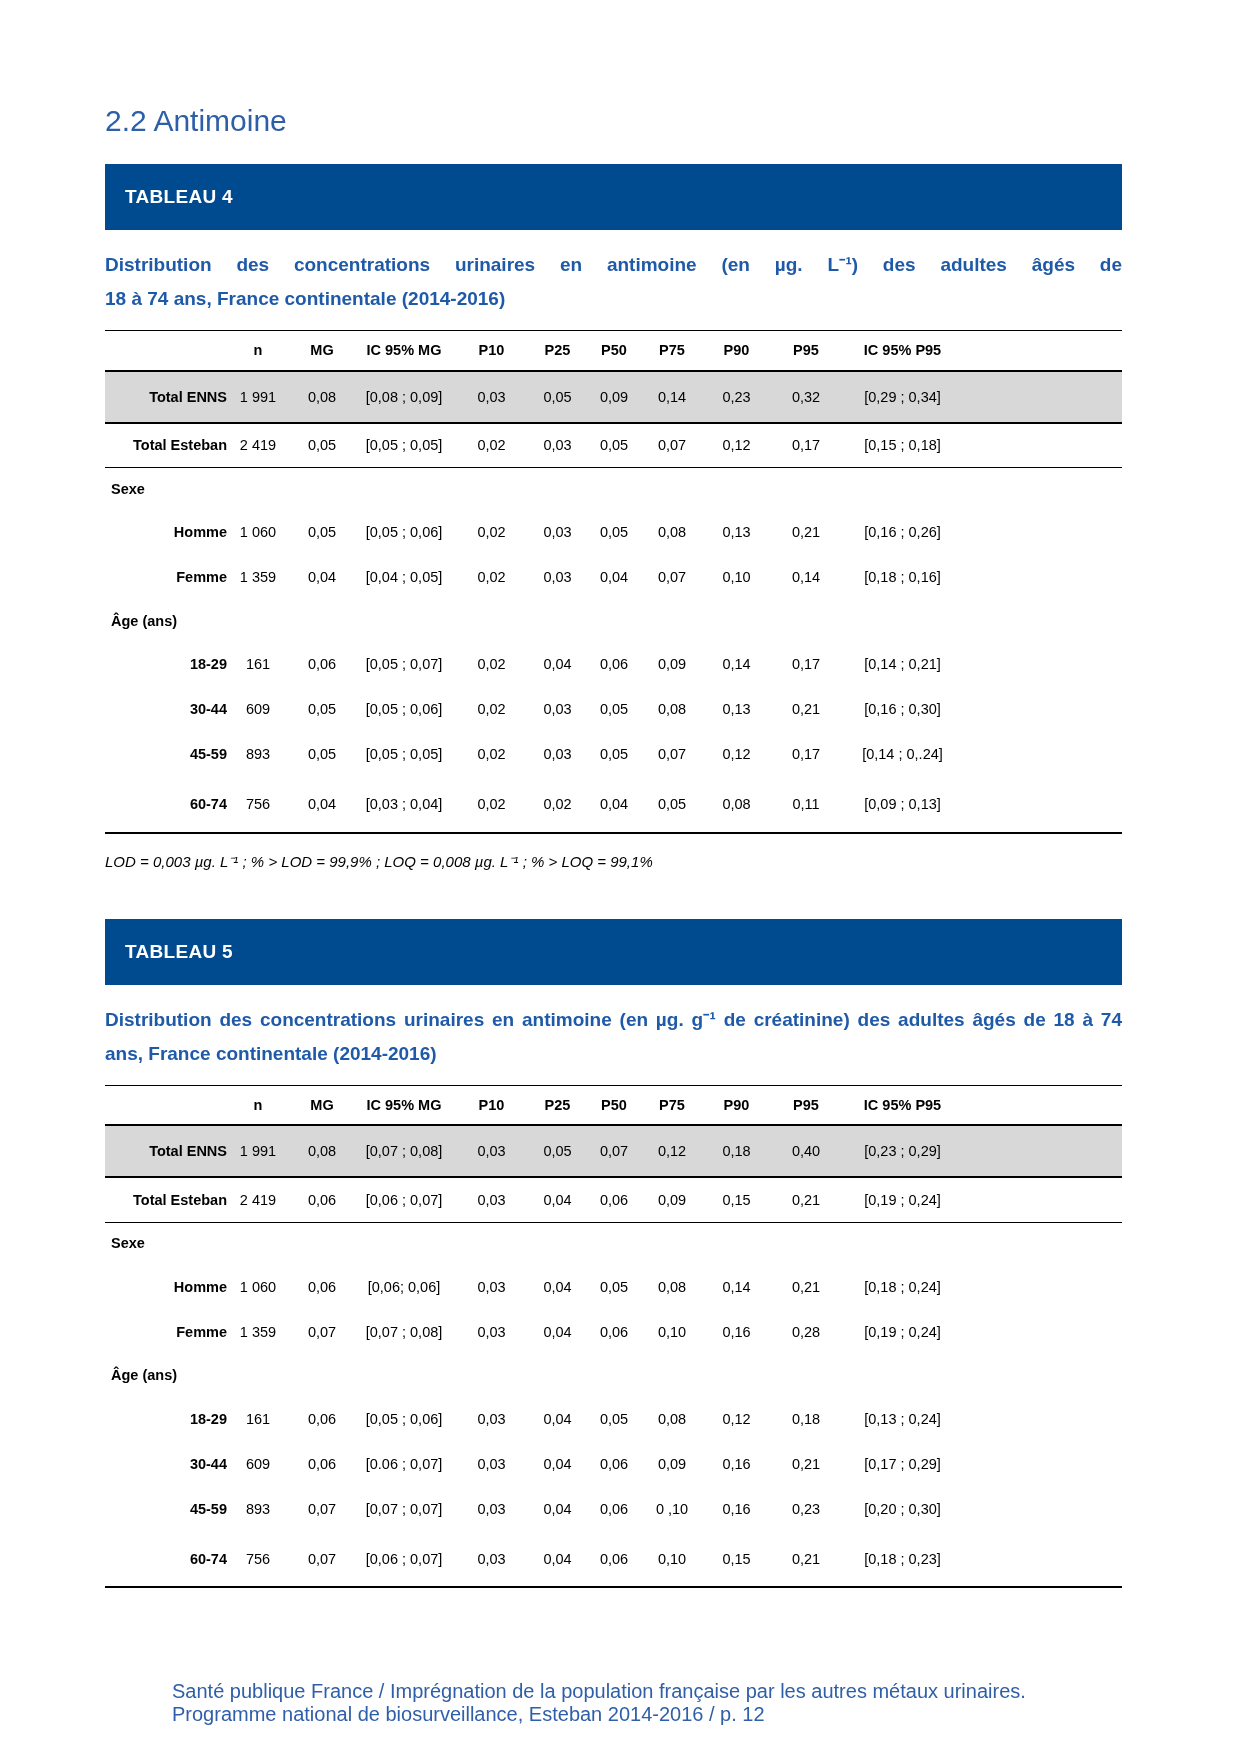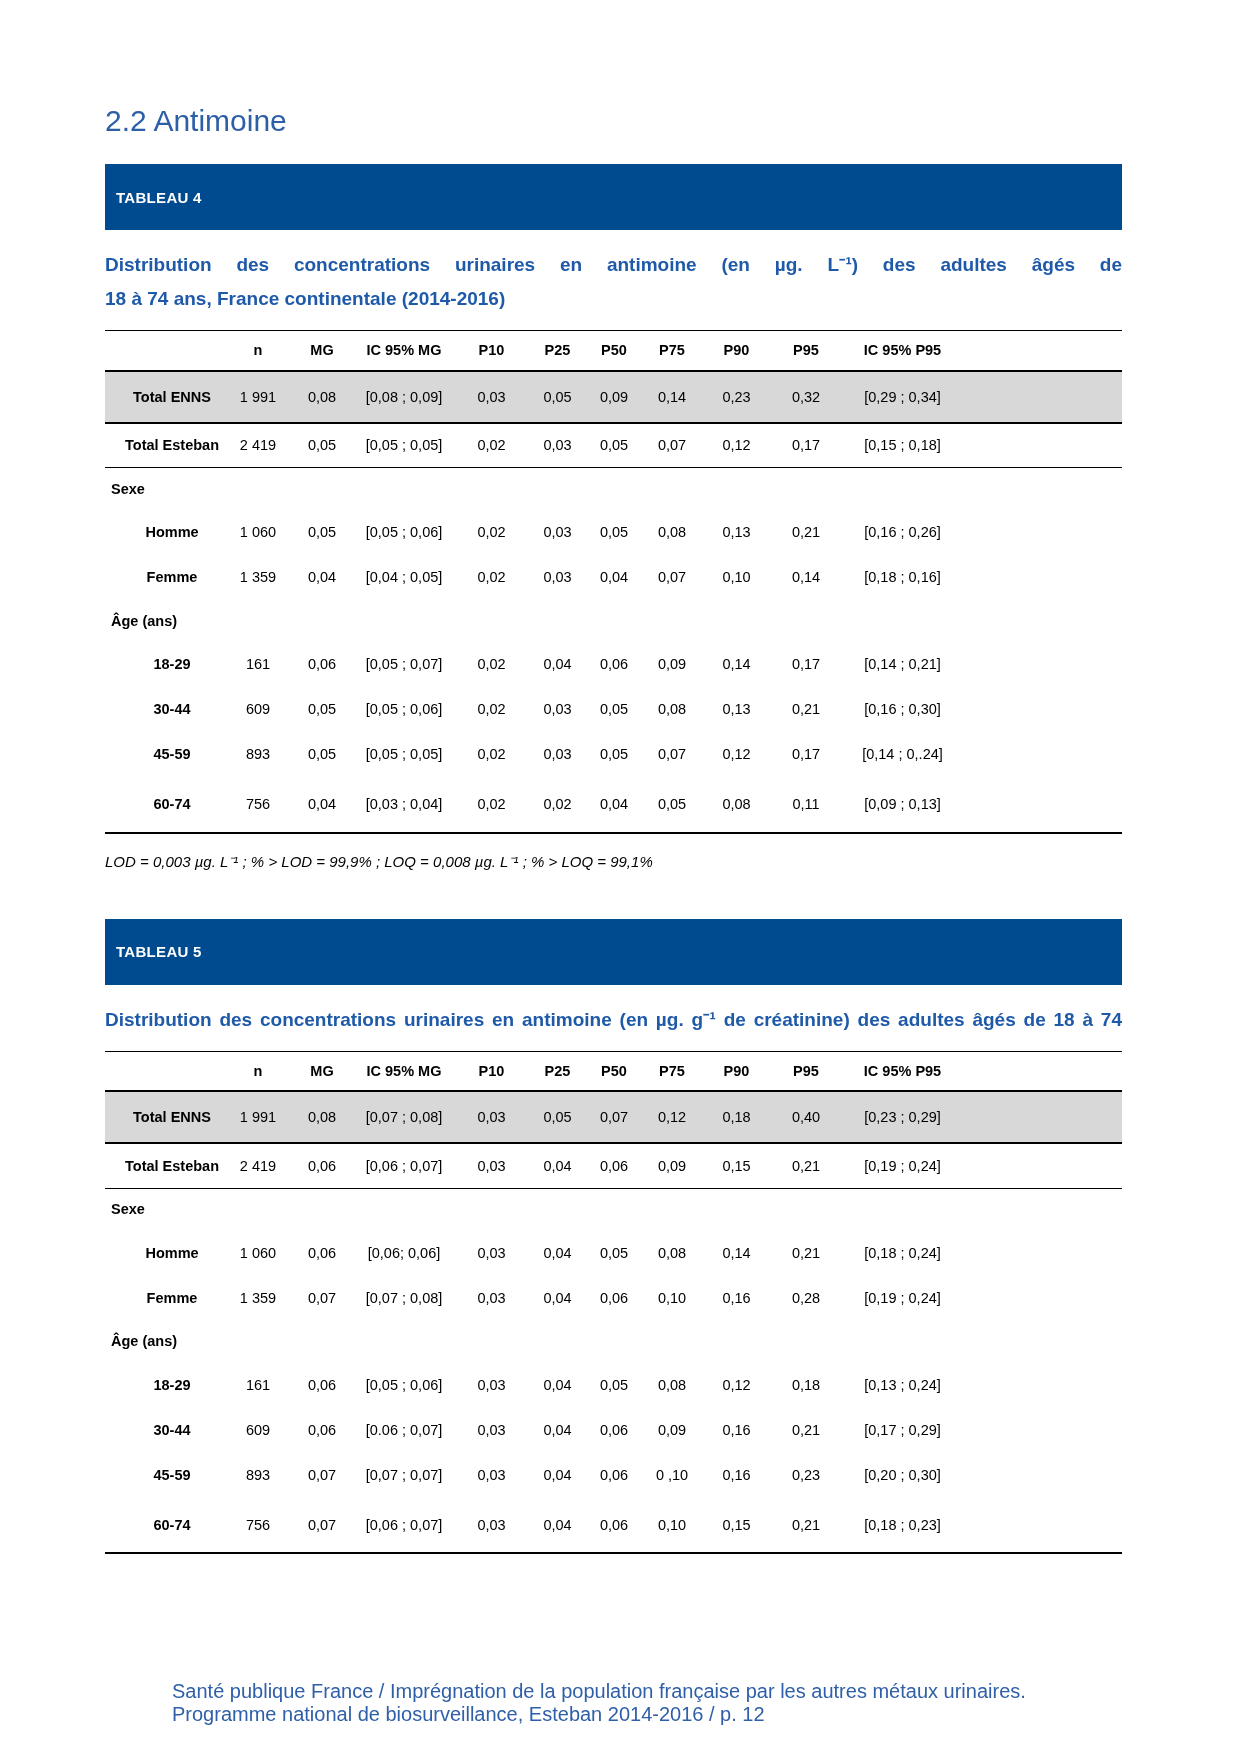--- a/index.html
+++ b/index.html
@@ -18,43 +18,43 @@
   }
   .content{position:absolute;left:105px;top:0;width:1017px;}
   h1.section-title{
     margin:103px 0 0 0;padding:0;
     font-size:30px;font-weight:normal;color:var(--heading-blue);
     line-height:36px;
   }
   .banner{
     margin-top:25px;height:66px;width:100%;
     background:var(--banner-bg);color:#fff;
-    display:flex;align-items:center;padding-left:11px;
-    font-size:15px;font-weight:bold;letter-spacing:.3px;
+    display:flex;align-items:center;padding-left:20px;
+    font-size:19px;font-weight:bold;letter-spacing:.3px;
   }
   .banner.second{margin-top:48px;}
   .subtitle{
     margin:18px 0 0 0;color:var(--subtitle-blue);
     font-weight:bold;font-size:19px;line-height:34px;
   }
   .subtitle .l1{display:block;text-align:justify;text-align-last:justify;}
   .subtitle .l2{display:block;}
   table.data-table{
     width:100%;border-collapse:collapse;table-layout:fixed;
     margin-top:14px;
     border-top:1.5px solid #000;border-bottom:2.5px solid #000;
     font-size:14.5px;
   }
   col.c0{width:122px}col.c1{width:62px}col.c2{width:66px}col.c3{width:98px}
   col.c4{width:77px}col.c5{width:55px}col.c6{width:58px}col.c7{width:58px}
   col.c8{width:71px}col.c9{width:68px}col.c10{width:125px}col.c11{width:157px}
   thead tr{border-bottom:2px solid #000;}
   thead th{font-weight:bold;text-align:center;height:40px;vertical-align:middle;padding:0;font-size:14.5px;}
   tbody td{height:45px;vertical-align:middle;text-align:center;padding:0;}
-  td.label,th.label{text-align:center;font-weight:bold;padding-left:12px;}
+  td.label,th.label{text-align:right;font-weight:bold;padding-left:12px;}
   tr.highlight{background:var(--highlight-bg);border-bottom:2px solid #000;}
   tr.highlight td{height:52px;}
   tr.rule-below{border-bottom:1.2px solid #000;}
   tr.section td{font-weight:bold;text-align:left;padding-left:6px;height:42px;}
   tbody tr:last-child td{height:56px;}
   .footnote{
     font-style:italic;font-size:15px;margin-top:17px;color:#000;
   }
   footer.page-footer{
     position:absolute;right:119px;top:1680px;width:950px;
@@ -231,20 +231,21 @@
       </table>
     <div class="footnote">LOD = 0,003 µg. L⁻¹ ; % &gt; LOD = 99,9% ; LOQ =  0,008 µg. L⁻¹ ; % &gt; LOQ = 99,1%</div>
   </section>
 
   <section>
     <div class="banner second">
       <span>TABLEAU 5</span>
     </div>
     <p class="subtitle">
       <span class="l1">Distribution des concentrations urinaires en antimoine (en µg. g⁻¹ de créatinine) des adultes âgés de 18 à 74</span>
+      <span class="l2">ans, France continentale (2014-2016)</span>
     </p>
     <table class="data-table" data-table="1">
         <colgroup>
           <col class="c0">
           <col class="c1">
           <col class="c2">
           <col class="c3">
           <col class="c4">
           <col class="c5">
           <col class="c6">

